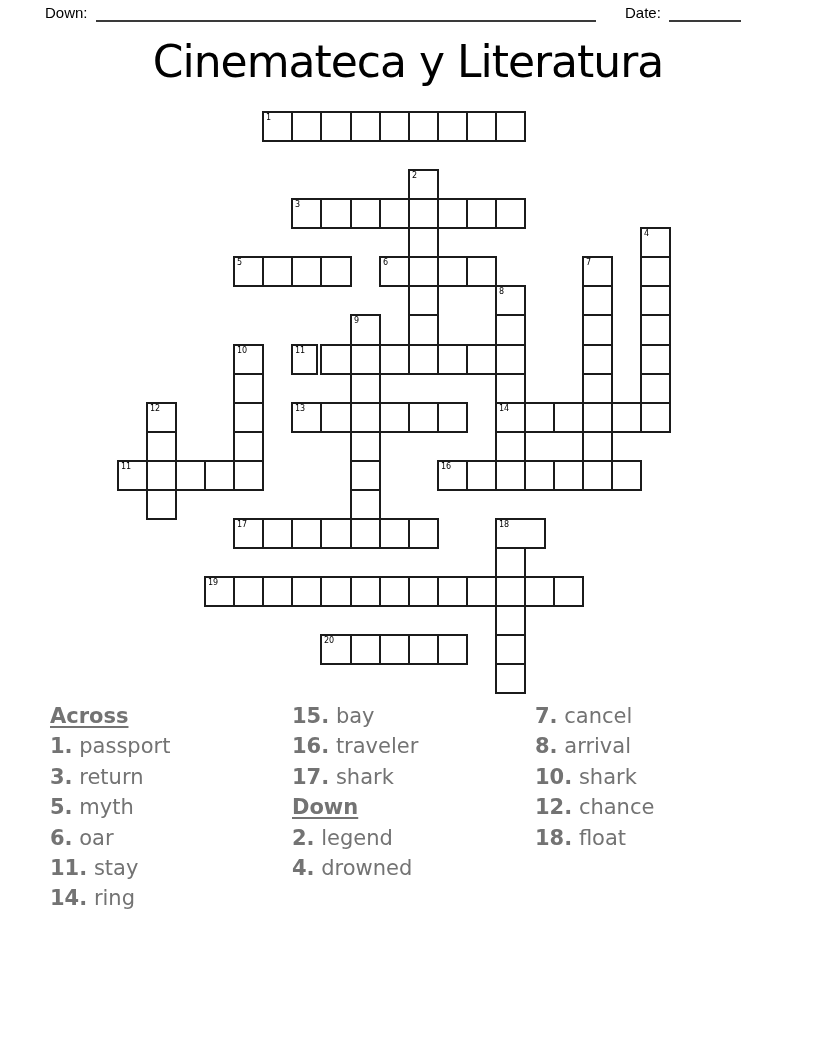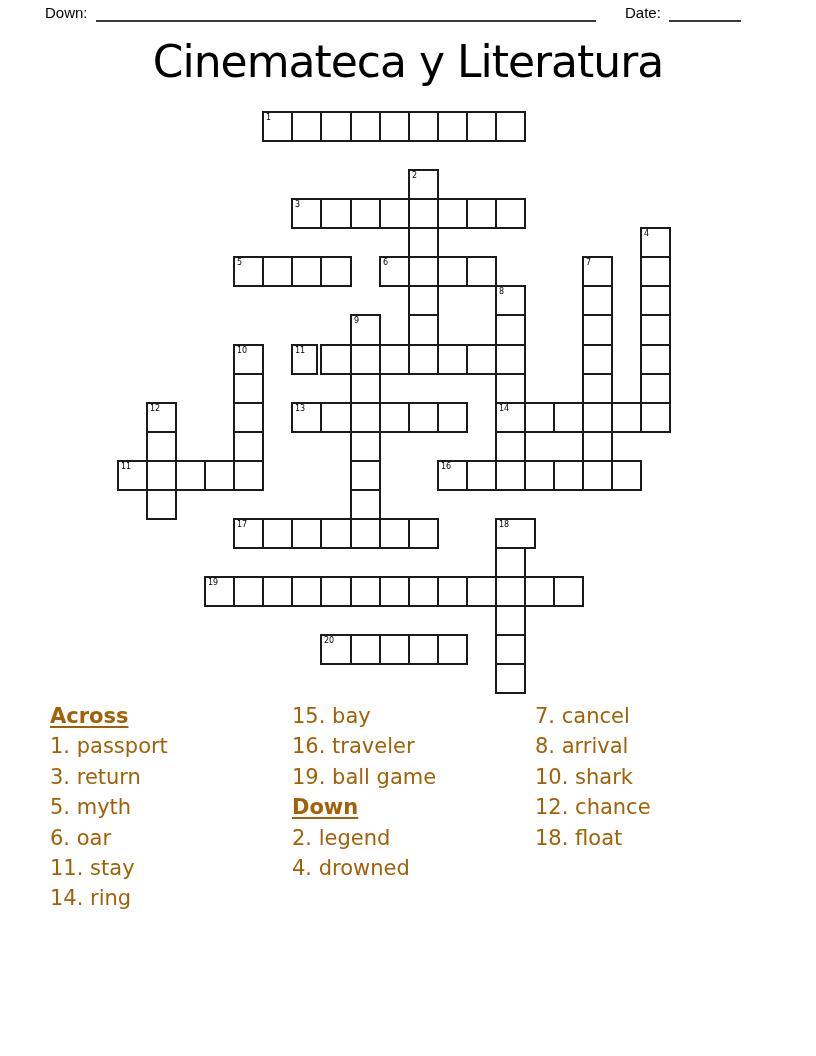--- a/index.html
+++ b/index.html
@@ -33,24 +33,24 @@
     box-sizing:border-box;
     background:#fff;
     border:2px solid #1b1b1b;
   }
   .cellnum{
     position:absolute;top:0px;left:2px;
     font-family:"DejaVu Sans",sans-serif;
     font-size:8px;line-height:9px;color:#000;
   }
   
-  .clue-col{position:absolute;top:701px;font-family:"DejaVu Sans",sans-serif;font-size:21px;color:#a16207;}
+  .clue-col{position:absolute;top:701px;font-family:"DejaVu Sans",sans-serif;font-size:21px;color:#737373;}
   .clue,.clue-header{line-height:30.4px;height:30.4px;white-space:nowrap;}
   .clue-header{font-weight:bold;text-decoration:underline;text-decoration-thickness:2px;text-underline-offset:3px;}
-  .clue b{font-weight:normal;}
+  .clue b{font-weight:bold;}
   #clue-col-1{left:50px;}
   #clue-col-2{left:292px;}
   #clue-col-3{left:535px;}
 </style>
 </head>
 <body>
 
 <div id="page">
 
   <div class="field" id="name-field">
@@ -189,21 +189,21 @@
       <div class="cell" style="left: 436px; top: 349px; width: 31px; height: 31px; border-color: rgb(27, 27, 27);"></div>
       <div class="cell" style="left: 494px; top: 349px; width: 31px; height: 31px; border-color: rgb(27, 27, 27);"></div>
       <div class="cell" style="left: 116px; top: 407px; width: 31px; height: 31px; border-color: rgb(27, 27, 27);">
         <span class="cellnum">17</span>
       </div>
       <div class="cell" style="left: 145px; top: 407px; width: 31px; height: 31px; border-color: rgb(27, 27, 27);"></div>
       <div class="cell" style="left: 174px; top: 407px; width: 31px; height: 31px; border-color: rgb(27, 27, 27);"></div>
       <div class="cell" style="left: 203px; top: 407px; width: 32px; height: 31px; border-color: rgb(27, 27, 27);"></div>
       <div class="cell" style="left: 262px; top: 407px; width: 31px; height: 31px; border-color: rgb(27, 27, 27);"></div>
       <div class="cell" style="left: 291px; top: 407px; width: 31px; height: 31px; border-color: rgb(27, 27, 27);"></div>
-      <div class="cell" style="left: 378px; top: 407px; width: 41px; height: 31px; border-color: rgb(27, 27, 27);">
+      <div class="cell" style="left: 378px; top: 407px; width: 51px; height: 31px; border-color: rgb(27, 27, 27);">
         <span class="cellnum">18</span>
       </div>
       <div class="cell" style="left: 378px; top: 436px; width: 31px; height: 31px; border-color: rgb(27, 27, 27);"></div>
       <div class="cell" style="left: 378px; top: 465px; width: 31px; height: 31px; border-color: rgb(27, 27, 27);"></div>
       <div class="cell" style="left: 378px; top: 494px; width: 31px; height: 31px; border-color: rgb(27, 27, 27);"></div>
       <div class="cell" style="left: 378px; top: 523px; width: 31px; height: 31px; border-color: rgb(27, 27, 27);"></div>
       <div class="cell" style="left: 378px; top: 552px; width: 31px; height: 31px; border-color: rgb(27, 27, 27);"></div>
       <div class="cell" style="left: 87px; top: 465px; width: 31px; height: 31px; border-color: rgb(27, 27, 27);">
         <span class="cellnum">19</span>
       </div>
@@ -232,21 +232,21 @@
       <div class="clue"><b>1.</b><span> passport</span></div>
       <div class="clue"><b>3.</b><span> return</span></div>
       <div class="clue"><b>5.</b><span> myth</span></div>
       <div class="clue"><b>6.</b><span> oar</span></div>
       <div class="clue"><b>11.</b><span> stay</span></div>
       <div class="clue"><b>14.</b><span> ring</span></div>
     </div>
   <div class="clue-col" id="clue-col-2">
       <div class="clue"><b>15.</b><span> bay</span></div>
       <div class="clue"><b>16.</b><span> traveler</span></div>
-      <div class="clue"><b>19.</b><span> ball game</span></div>
+      <div class="clue"><b>17.</b><span> shark</span></div>
       <div class="clue-header">Down</div>
       <div class="clue"><b>2.</b><span> legend</span></div>
       <div class="clue"><b>4.</b><span> drowned</span></div>
     </div>
   <div class="clue-col" id="clue-col-3">
       <div class="clue"><b>7.</b><span> cancel</span></div>
       <div class="clue"><b>8.</b><span> arrival</span></div>
       <div class="clue"><b>10.</b><span> shark</span></div>
       <div class="clue"><b>12.</b><span> chance</span></div>
       <div class="clue"><b>18.</b><span> float</span></div>

